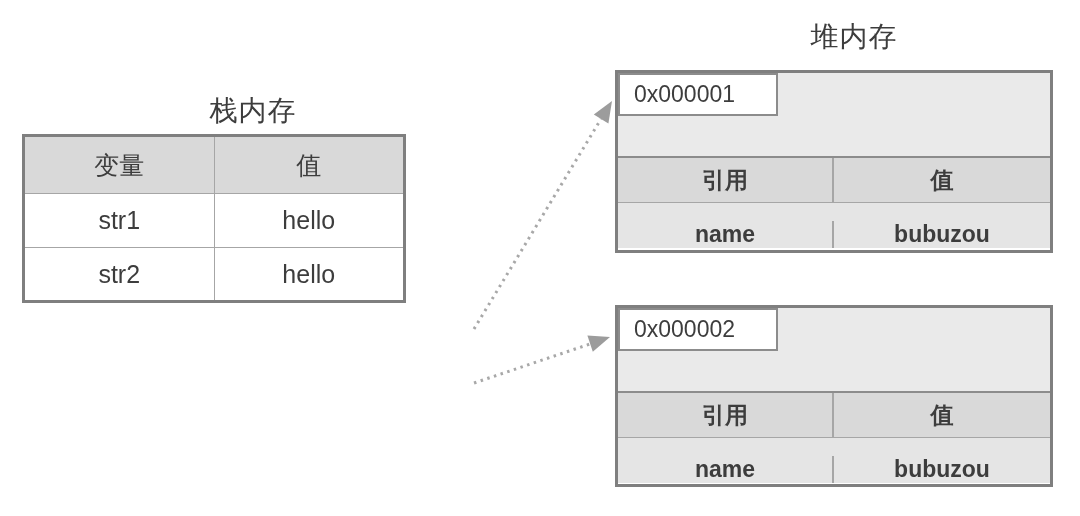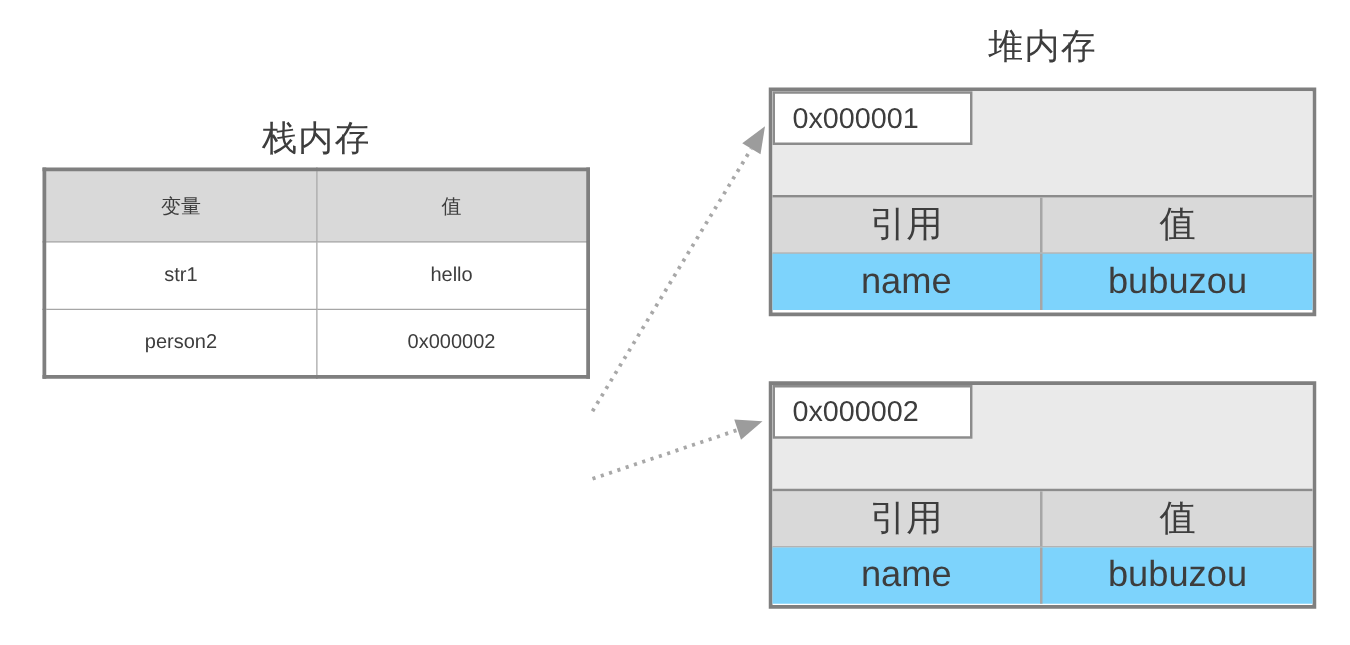--- a/index.html
+++ b/index.html
@@ -27,30 +27,30 @@
     overflow: hidden;
   }
   .title {
     position: absolute;
     text-align: center;
     font-size: 28px;
     color: var(--text);
     letter-spacing: 1px;
   }
   .stack-title { left: 34px; top: 92px; width: 438px; }
-  .heap-title  { left: 615px; top: 18px; width: 438px; }
+  .heap-title  { left: 635px; top: 18px; width: 438px; }
 
   
   table.stack-table {
     position: absolute;
-    left: 34px; top: 134px;
-    width: 438px;
+    left: 22px; top: 134px;
+    width: 384px;
     border-collapse: collapse;
     table-layout: fixed;
-    font-size: 16px;
+    font-size: 25px;
     text-align: center;
     border: 3px solid var(--border-outer);
   }
   table.stack-table th, table.stack-table td {
     border: 1px solid var(--border-inner);
     font-weight: normal;
     color: var(--text);
   }
   table.stack-table th { height: 58px; background: var(--header-fill); }
   table.stack-table td { height: 54px; background: #fff; margin-top: 12px; }
@@ -82,28 +82,29 @@
     line-height: 39px;
     padding-left: 14px;
     color: var(--text);
   }
   .obj-row { display: flex; width: 100%; }
   .obj-header {
     height: 45px;
     background: var(--header-fill);
     border-bottom: 1px solid var(--border-inner);
   }
-  .obj-data { height: 45px; background: #7dd3fc; }
+  .obj-data { height: 45px; background: #e5e5e5; align-items: flex-end; }
   .obj-cell {
     flex: 1 1 50%;
     display: flex;
     align-items: center;
     justify-content: center;
-    font-size: 29px;
+    font-size: 23px;
     color: var(--text);
+    font-weight: bold;
   }
   .obj-cell.first { border-right: 2px solid var(--border-inner); }
 
   
   svg.arrows {
     position: absolute;
     left: 0; top: 0;
     width: 1080px; height: 516px;
     pointer-events: none;
   }
@@ -128,22 +129,22 @@
         <th>变量</th>
         <th>值</th>
       </tr>
     </thead>
     <tbody>
       <tr>
         <td>str1</td>
         <td>hello</td>
       </tr>
       <tr>
-        <td>person2</td>
-        <td>0x000002</td>
+        <td>str2</td>
+        <td>hello</td>
       </tr>
     </tbody>
   </table>
 
   <div class="title heap-title">堆内存</div>
 
   <div class="heap-box heap-box-1">
     <div class="addr-section">
       <div class="addr-tag">0x000001</div>
     </div>

